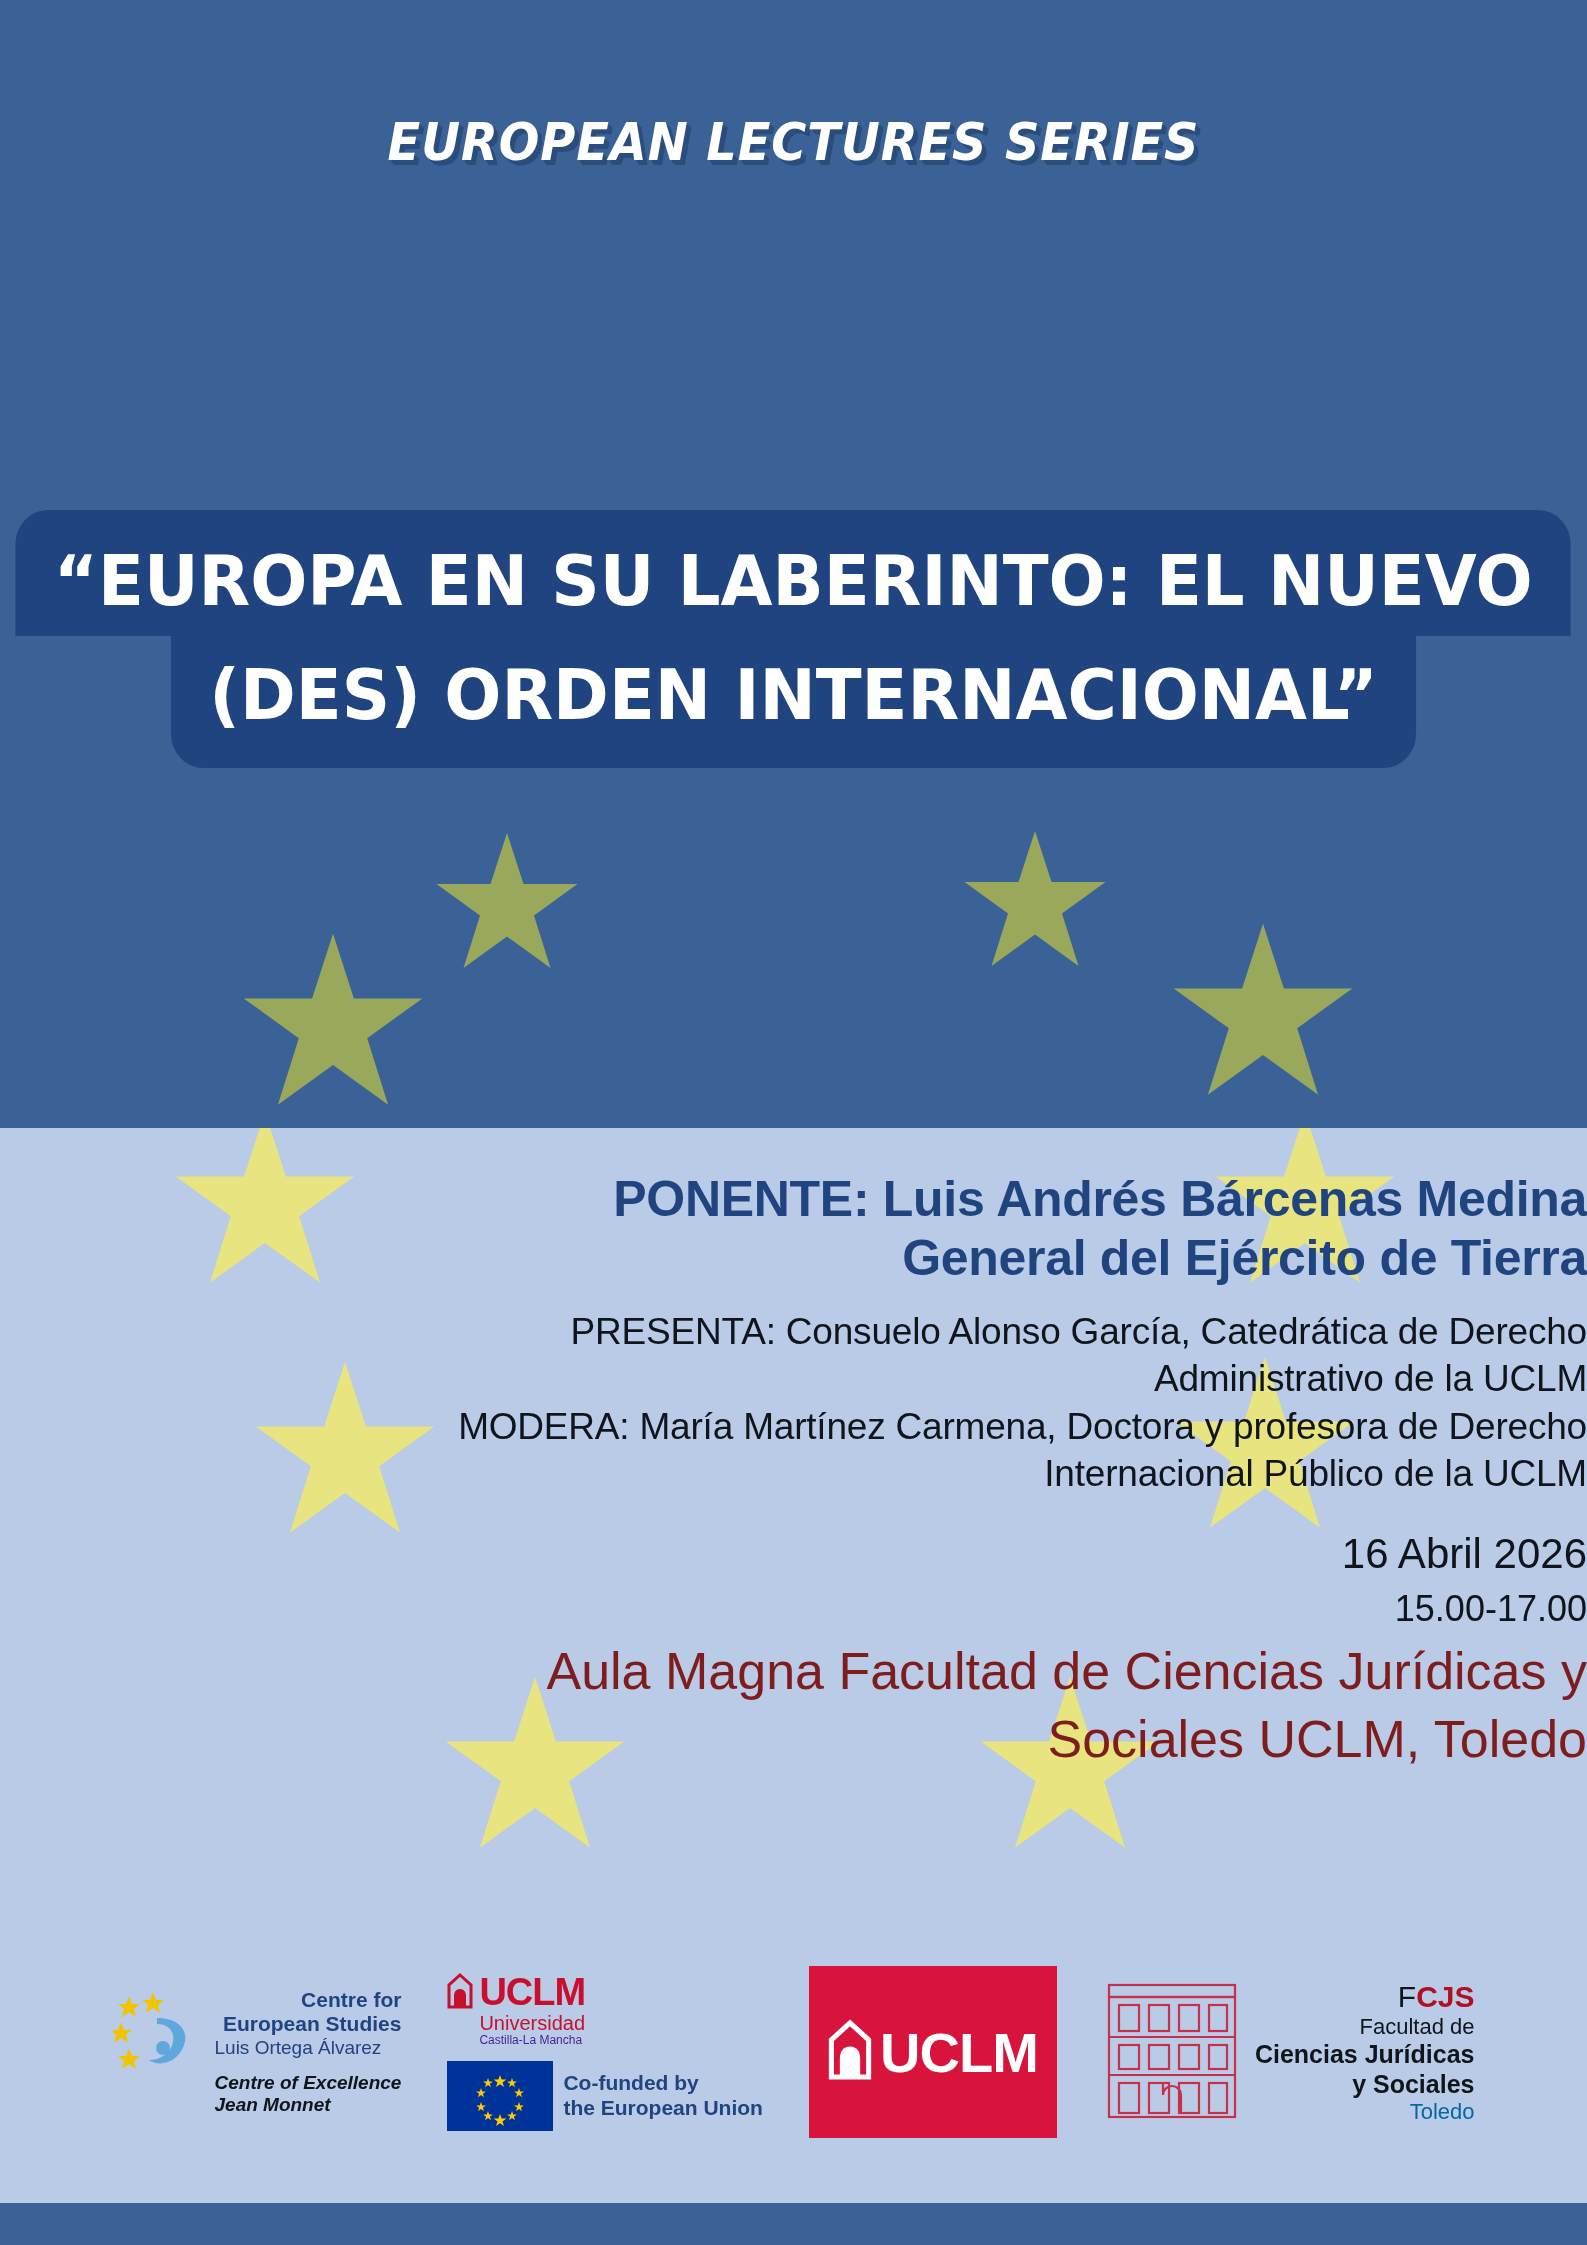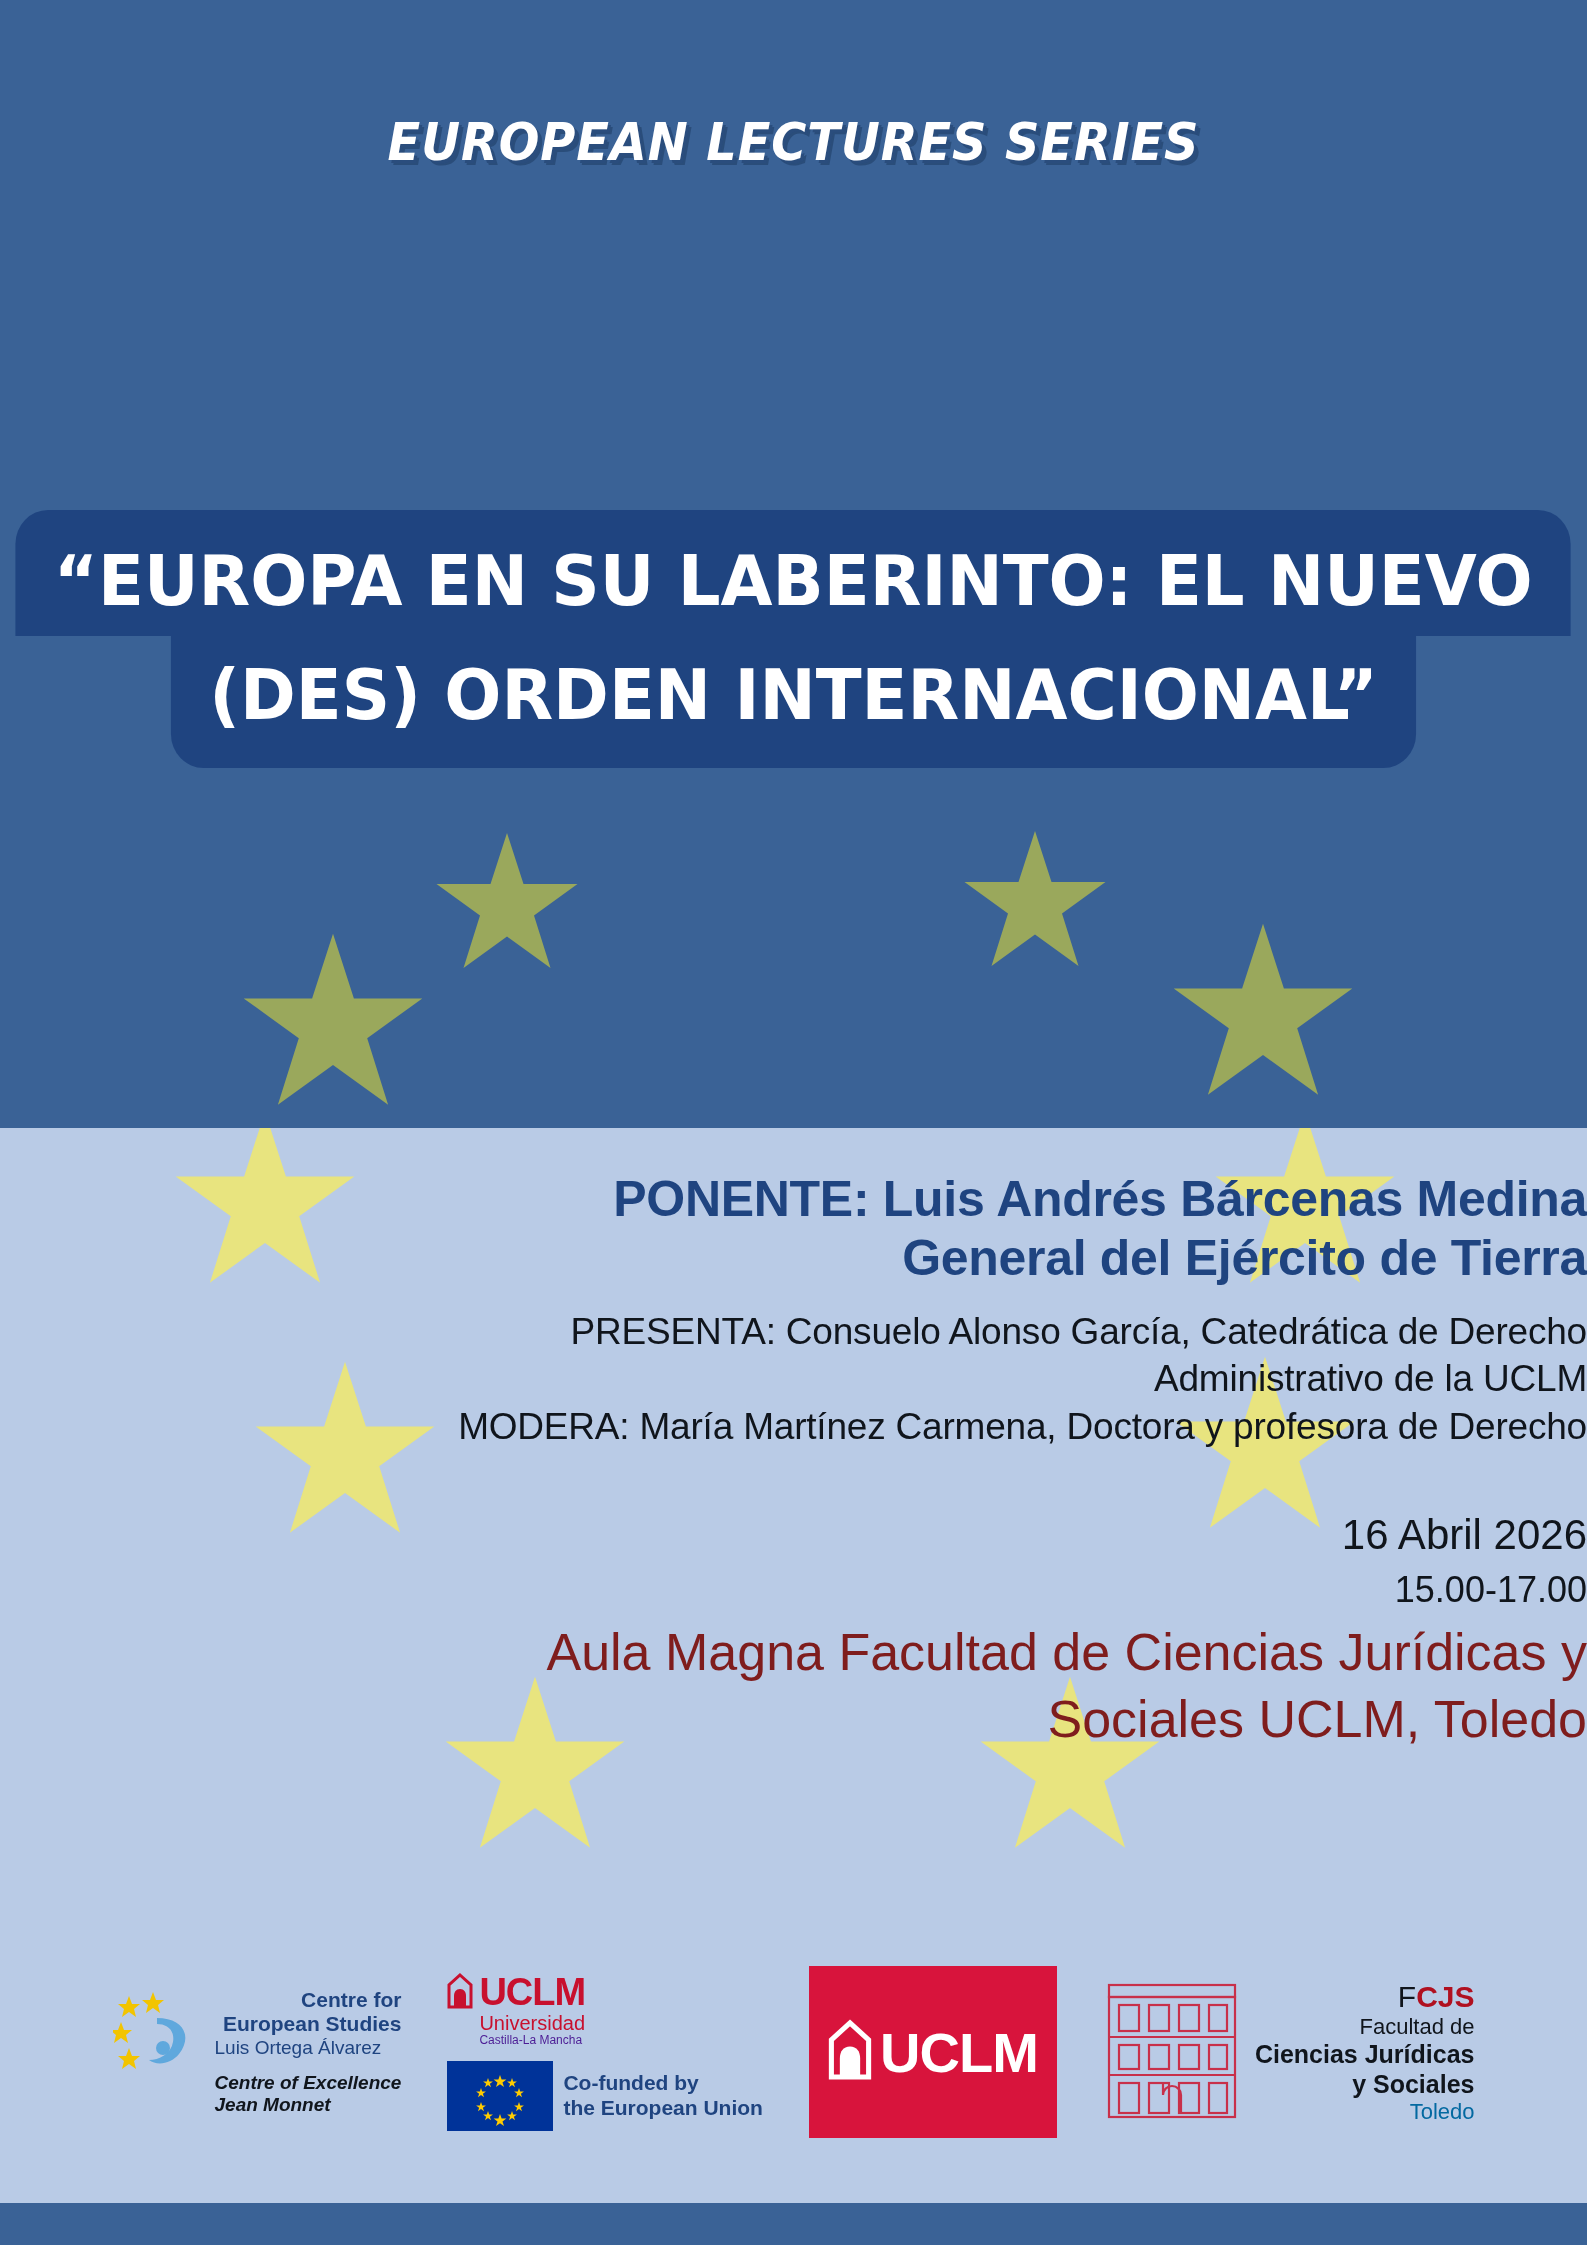--- a/index.html
+++ b/index.html
@@ -107,21 +107,21 @@
     letter-spacing: -0.3px;
   }
   .credits {
     margin-top: 20px;
     color: #10151c;
     font-size: 37px;
     line-height: 1.28;
     letter-spacing: -0.2px;
   }
   .when {
-    margin-top: 58px;
+    margin-top: 30px;
     color: #10151c;
     font-size: 42px;
     line-height: 1.3;
   }
   .time {
     margin-top: 6px;
     color: #10151c;
     font-size: 36px;
   }
   .place {
@@ -262,20 +262,21 @@
         </svg>
     </span>
 
     <div class="content">
       <div class="speaker">PONENTE: Luis Andrés Bárcenas Medina</div>
       <div class="speaker">General del Ejército de Tierra</div>
 
       <div class="credits">PRESENTA: Consuelo Alonso García, Catedrática de Derecho</div>
       <div class="credits" style="margin-top:0">Administrativo de la UCLM</div>
       <div class="credits" style="margin-top:0">MODERA: María Martínez Carmena, Doctora y profesora de Derecho</div>
+      <div class="credits" style="margin-top:0">Internacional Público de la UCLM</div>
 
       <div class="when">16 Abril 2026</div>
       <div class="time">15.00-17.00</div>
       <div class="place">Aula Magna Facultad de Ciencias Jurídicas y</div>
       <div class="place" style="margin-top:0">Sociales UCLM, Toledo</div>
     </div>
   </div>
 
   <div class="logos">
 

